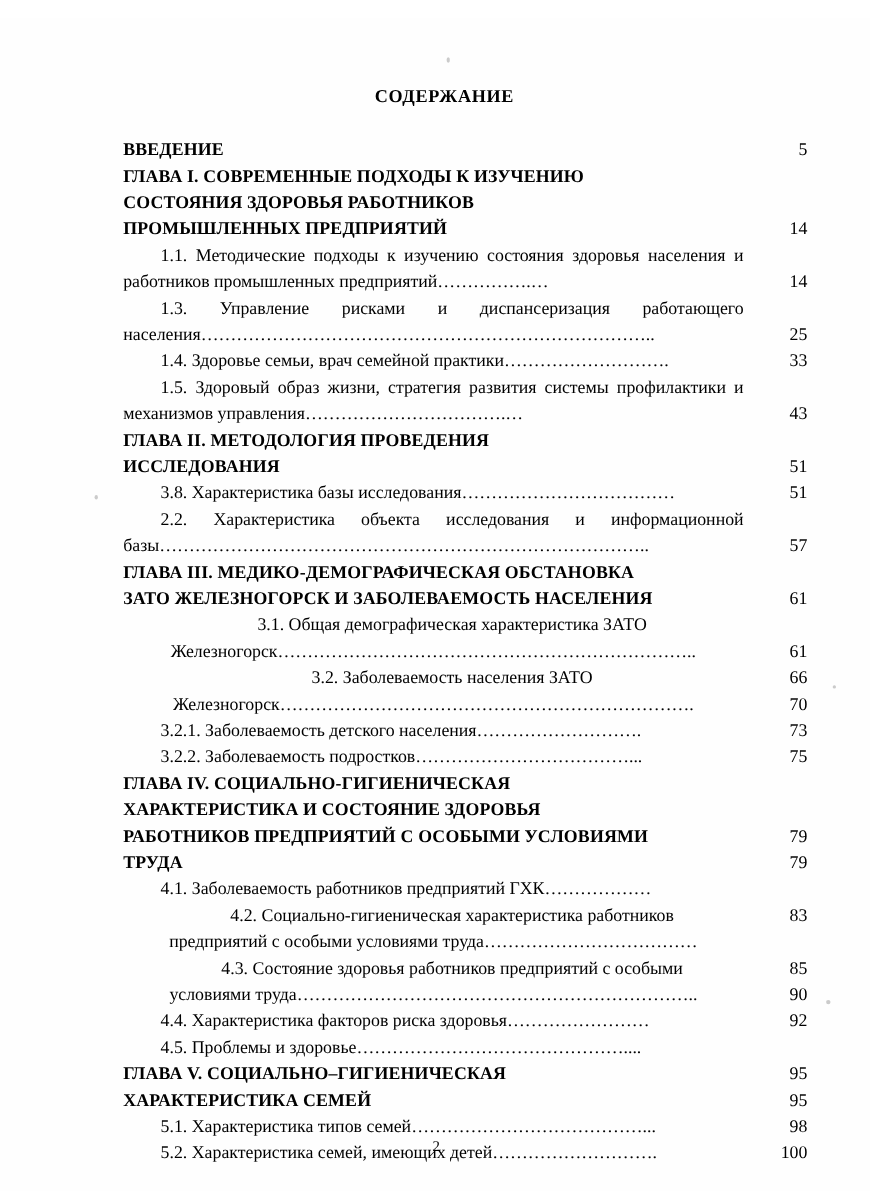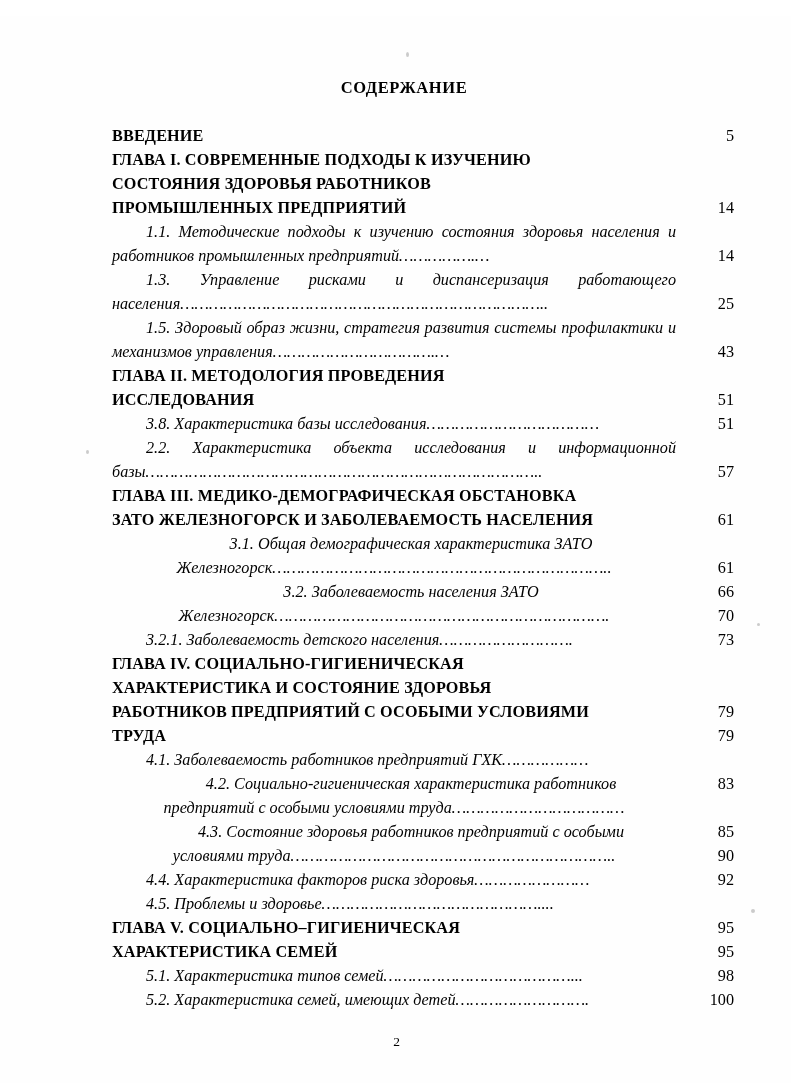--- a/index.html
+++ b/index.html
@@ -69,21 +69,20 @@
     text-align: left;
   }
   .entry.chapter .pg {
     font-weight: normal;
   }
   
   .entry.sub .txt {
     text-indent: 34px;
     text-align: justify;
     text-justify: inter-word;
-    font-style: italic;
   }
   .entry.sub .txt.nowrapjust {
     text-align: center;
   }
   
   .pgstack {
     display: flex;
     flex-direction: column;
   }
   .folio {
@@ -142,20 +141,26 @@
           </div>
         </div>
         <div class="entry sub">
           <div class="txt">1.3. Управление рисками и диспансеризация работающего населения…………………………………………………………………..</div>
           <div class="pg pgstack">
             <div>&nbsp;</div>
             <div>25</div>
           </div>
         </div>
         <div class="entry sub">
+          <div class="txt">1.4. Здоровье семьи, врач семейной практики……………………….</div>
+          <div class="pg pgstack">
+            <div>33</div>
+          </div>
+        </div>
+        <div class="entry sub">
           <div class="txt">1.5. Здоровый образ жизни, стратегия развития системы профилактики и механизмов управления…………………………….…</div>
           <div class="pg pgstack">
             <div>&nbsp;</div>
             <div>43</div>
           </div>
         </div>
         <div class="entry chapter">
           <div class="txt">ГЛАВА II.  МЕТОДОЛОГИЯ ПРОВЕДЕНИЯ<br>ИССЛЕДОВАНИЯ</div>
           <div class="pg pgstack">
             <div>&nbsp;</div>
@@ -193,20 +198,26 @@
           <div class="txt nowrapjust">3.2. Заболеваемость населения ЗАТО<br>Железногорск…………………………………………………………….</div>
           <div class="pg pgstack">
             <div>66</div>
             <div>70</div>
           </div>
         </div>
         <div class="entry sub">
           <div class="txt">3.2.1. Заболеваемость детского населения……………………….</div>
           <div class="pg pgstack">
             <div>73</div>
+          </div>
+        </div>
+        <div class="entry sub">
+          <div class="txt">3.2.2. Заболеваемость подростков………………………………...</div>
+          <div class="pg pgstack">
+            <div>75</div>
           </div>
         </div>
         <div class="entry chapter">
           <div class="txt">ГЛАВА IV.  СОЦИАЛЬНО-ГИГИЕНИЧЕСКАЯ<br>ХАРАКТЕРИСТИКА И СОСТОЯНИЕ ЗДОРОВЬЯ<br>РАБОТНИКОВ ПРЕДПРИЯТИЙ С ОСОБЫМИ УСЛОВИЯМИ<br>ТРУДА</div>
           <div class="pg pgstack">
             <div>&nbsp;</div>
             <div>&nbsp;</div>
             <div>79</div>
             <div>79</div>
           </div>

